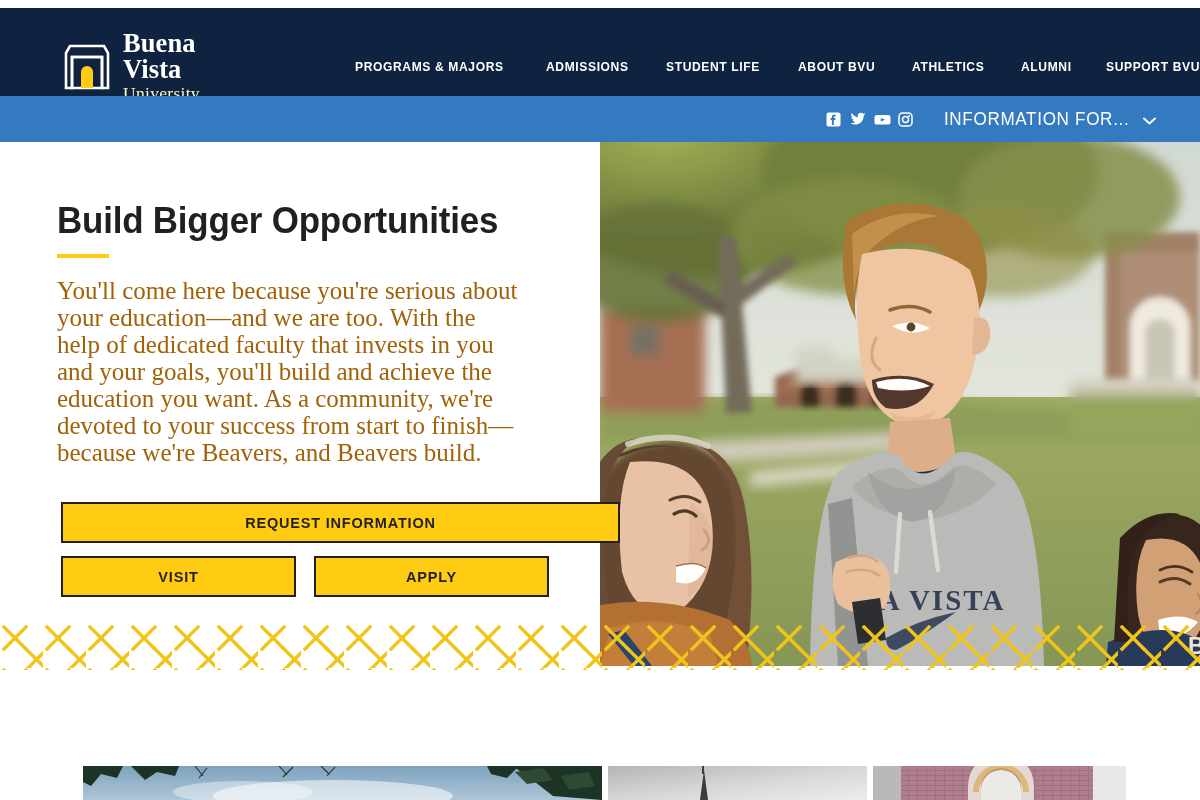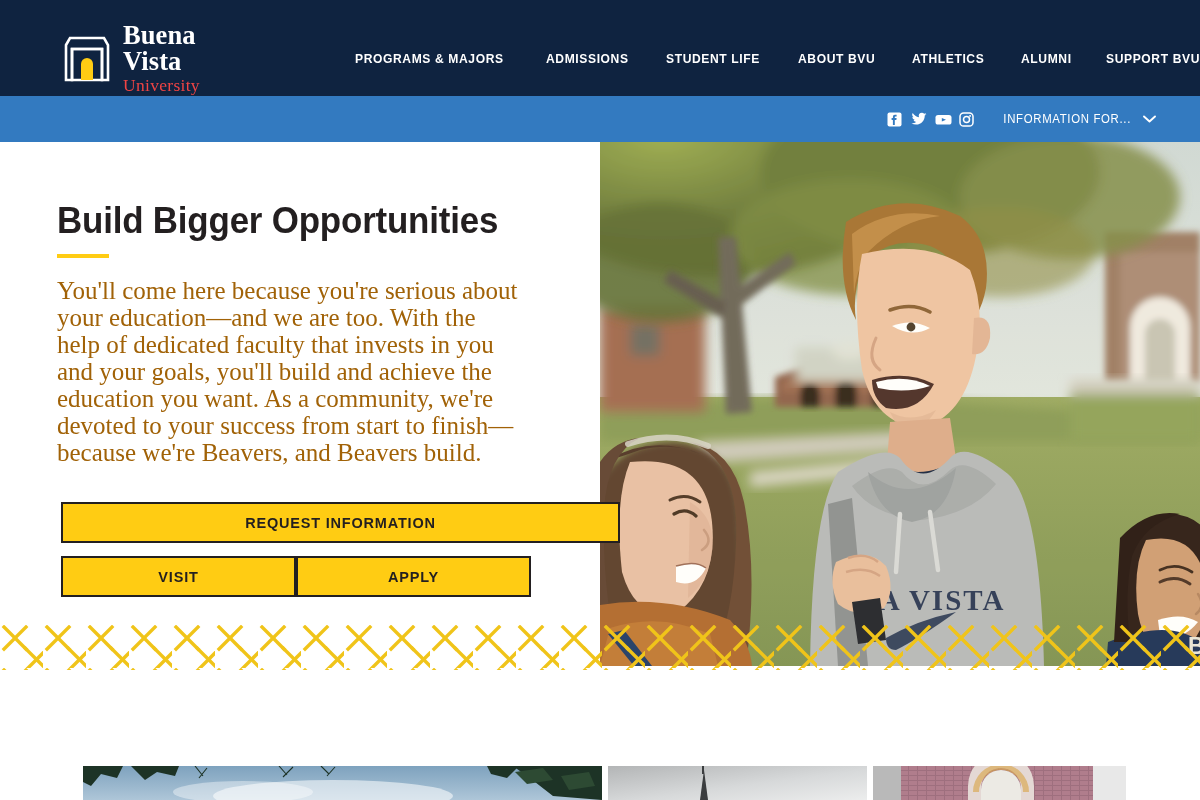--- a/index.html
+++ b/index.html
@@ -5,40 +5,40 @@
   * { box-sizing: border-box; margin: 0; padding: 0; }
   html, body {
     width: 1200px; height: 800px;
     overflow: hidden;
     background: #ffffff;
     font-family: "Liberation Sans", sans-serif;
   }
 
   
   .topbar {
-    position: absolute; top: 0; left: 0;
+    position: absolute; top: 8px; left: 0;
     width: 1200px; height: 116px;
     background: #0f2340;
     display: flex; align-items: center;
   }
   .logo-wrap {
     display: flex; align-items: center;
     margin-left: 62px; gap: 11px;
     cursor: pointer;
   }
   .logo-mark { width: 50px; height: 52px; display: block; }
   .logo-text { display: flex; flex-direction: column; line-height: 1; }
   .logo-main {
     font-family: "Liberation Serif", serif;
     font-weight: bold; font-size: 26.5px; color: #ffffff;
     letter-spacing: 0.1px;
   }
   .logo-sub {
     font-family: "Liberation Serif", serif;
-    font-weight: normal; font-size: 17.5px; color: #ef4444;
+    font-weight: normal; font-size: 17.5px; color: #fef9c3;
     margin-top: 2px; letter-spacing: 0.3px;
   }
 
   .mainnav {
     display: flex; align-items: center;
     margin-left: 155px; gap: 31px;
   }
   .mainnav a {
     color: #ffffff; text-decoration: none;
     font-family: "Liberation Sans Narrow", "Liberation Sans", sans-serif;
@@ -57,21 +57,21 @@
     background: #337ac0;
     display: flex; align-items: center; justify-content: flex-end;
   }
   .social { display: flex; align-items: center; gap: 9px; }
   .social .ic { width: 15px; height: 15px; display: block; cursor: pointer; }
   .infofor {
     display: flex; align-items: center; gap: 9px;
     margin-left: 26px; margin-right: 44px;
     color: #ffffff; cursor: pointer;
     font-family: "Liberation Sans Narrow", "Liberation Sans", sans-serif;
-    font-weight: normal; font-size: 12px; letter-spacing: 0.7px;
+    font-weight: normal; font-size: 18px; letter-spacing: 0.7px;
   }
   .infofor .lbl { transform: scaleX(0.95); display: inline-block; }
 
   
   .hero { position: absolute; top: 142px; left: 0; width: 1200px; height: 524px; }
 
   .hero-photo {
     position: absolute; left: 600px; top: 0;
     width: 600px; height: 524px;
     overflow: hidden;
@@ -111,21 +111,21 @@
     border: 2px solid #231f20;
     color: #231f20;
     font-family: "Liberation Sans Narrow", "Liberation Sans", sans-serif;
     font-weight: bold; font-size: 14.5px;
     letter-spacing: 0.8px;
     display: flex; align-items: center; justify-content: center;
     cursor: pointer;
     transform: scaleX(1);
   }
   .btn-wide { width: 559px; height: 41px; }
-  .btn-row { display: flex; gap: 0; margin-top: 13px; }
+  .btn-row { display: flex; gap: 18px; margin-top: 13px; }
   .btn-half { width: 235px; height: 41px; }
 
   
   .xband {
     position: absolute; left: 0; top: 483px;
     width: 1200px; height: 45px;
     pointer-events: none;
   }
 
   

